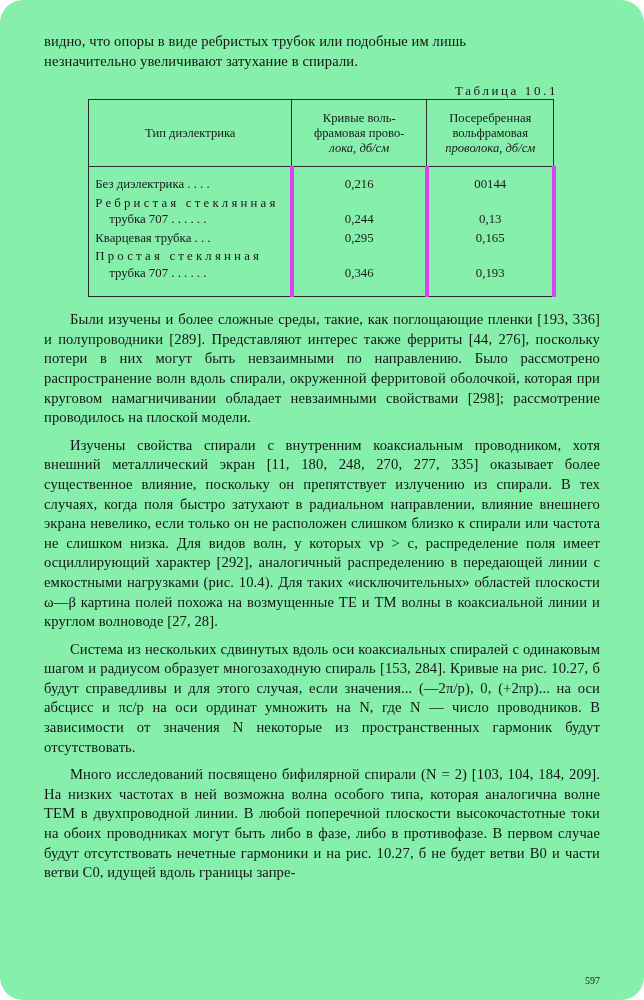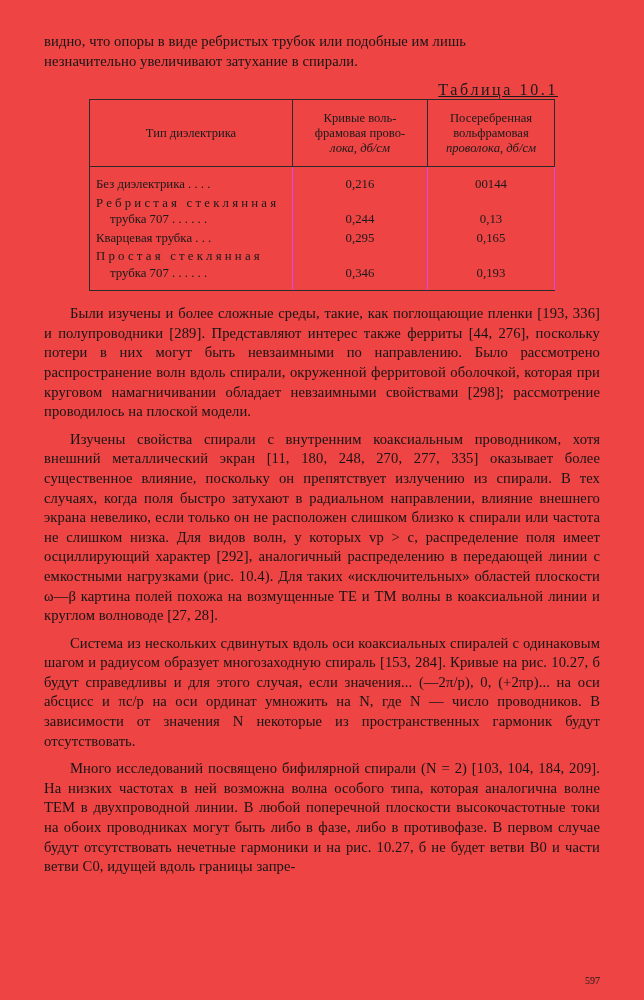--- a/index.html
+++ b/index.html
@@ -13,21 +13,22 @@
     font-family: "Liberation Serif", serif;
     color: #1a1a1a;
     overflow: hidden;
   }
   .page {
     position: relative;
     width: 644px;
     height: 1000px;
     padding: 0;
     box-sizing: border-box;
-    background: #ef4444;
+    background: #86efac;
+    border-radius: 23px;
   }
   .content {
     position: absolute;
     left: 44px;
     top: 32px;
     width: 556px;
   }
   p.para {
     margin: 0 0 0 0;
     font-size: 14.6px;
@@ -41,24 +42,23 @@
     text-indent: 0;
   }
   .intro {
     margin-bottom: 10px;
   }
   .table-caption-wrap {
     margin-top: 6px;
     text-align: right;
   }
   .tbl-num {
-    font-size: 16px;
+    font-size: 13px;
     letter-spacing: 2.6px;
     padding-right: 42px;
-    text-decoration: underline;
   }
   .tbl-title {
     text-align: center;
     font-size: 14.2px;
     margin-top: 7px;
     margin-bottom: 8px;
     padding-right: 10px;
     font-weight: normal;
   }
   table.data {
@@ -77,29 +77,29 @@
   table.data thead th {
     padding: 7px 5px;
     text-align: center;
     height: 52px;
   }
   table.data thead th.c1 { width: 192px; }
   table.data thead th.c2 { width: 124px; }
   table.data thead th.c3 { width: 116px; }
   table.data tbody td {
     border-left: 1px solid #2b2b2b;
-    border-right: 1px solid #d946ef;
+    border-right: 4px solid #d946ef;
     border-top: none;
     border-bottom: none;
     padding: 1px 6px;
     font-size: 12.8px;
     line-height: 16.5px;
   }
   table.data tbody tr.first td { padding-top: 9px; }
-  table.data tbody tr.last td { padding-bottom: 9px; }
+  table.data tbody tr.last td { padding-bottom: 15px; }
   table.data tbody tr:last-child td { border-bottom: 1px solid #2b2b2b; }
   td.val { text-align: center; }
   td.lbl { text-align: left; }
   .lbl .ind {
     display: inline-block;
     padding-left: 14px;
   }
   .italic { font-style: italic; }
   .blockpara {
     margin-top: 13px;

